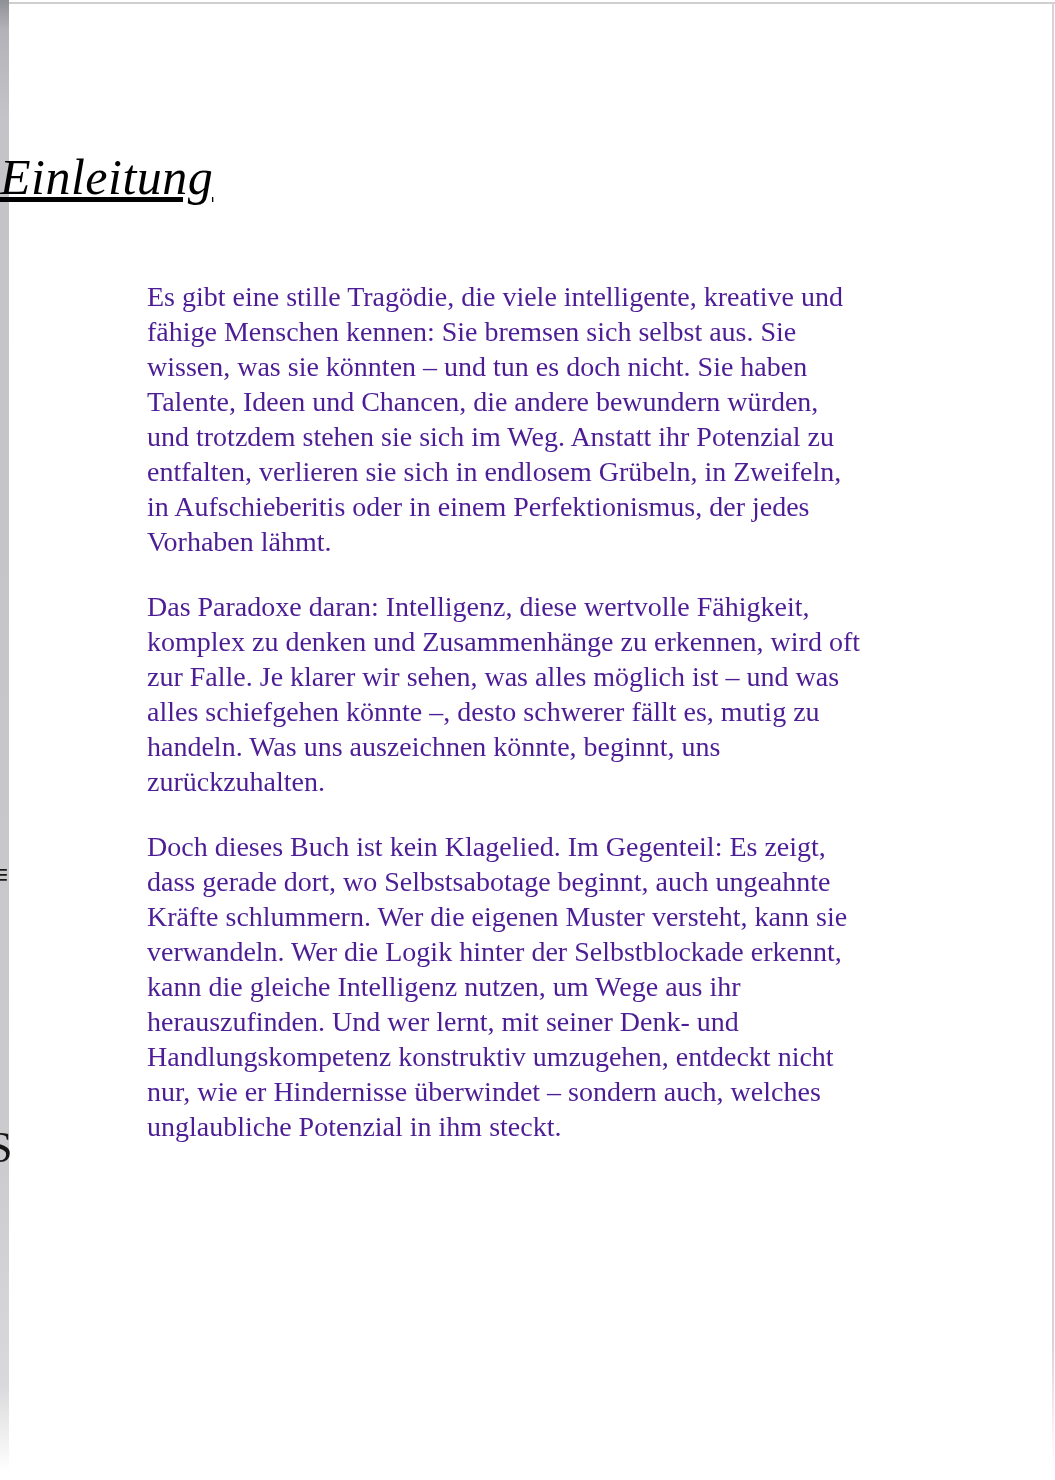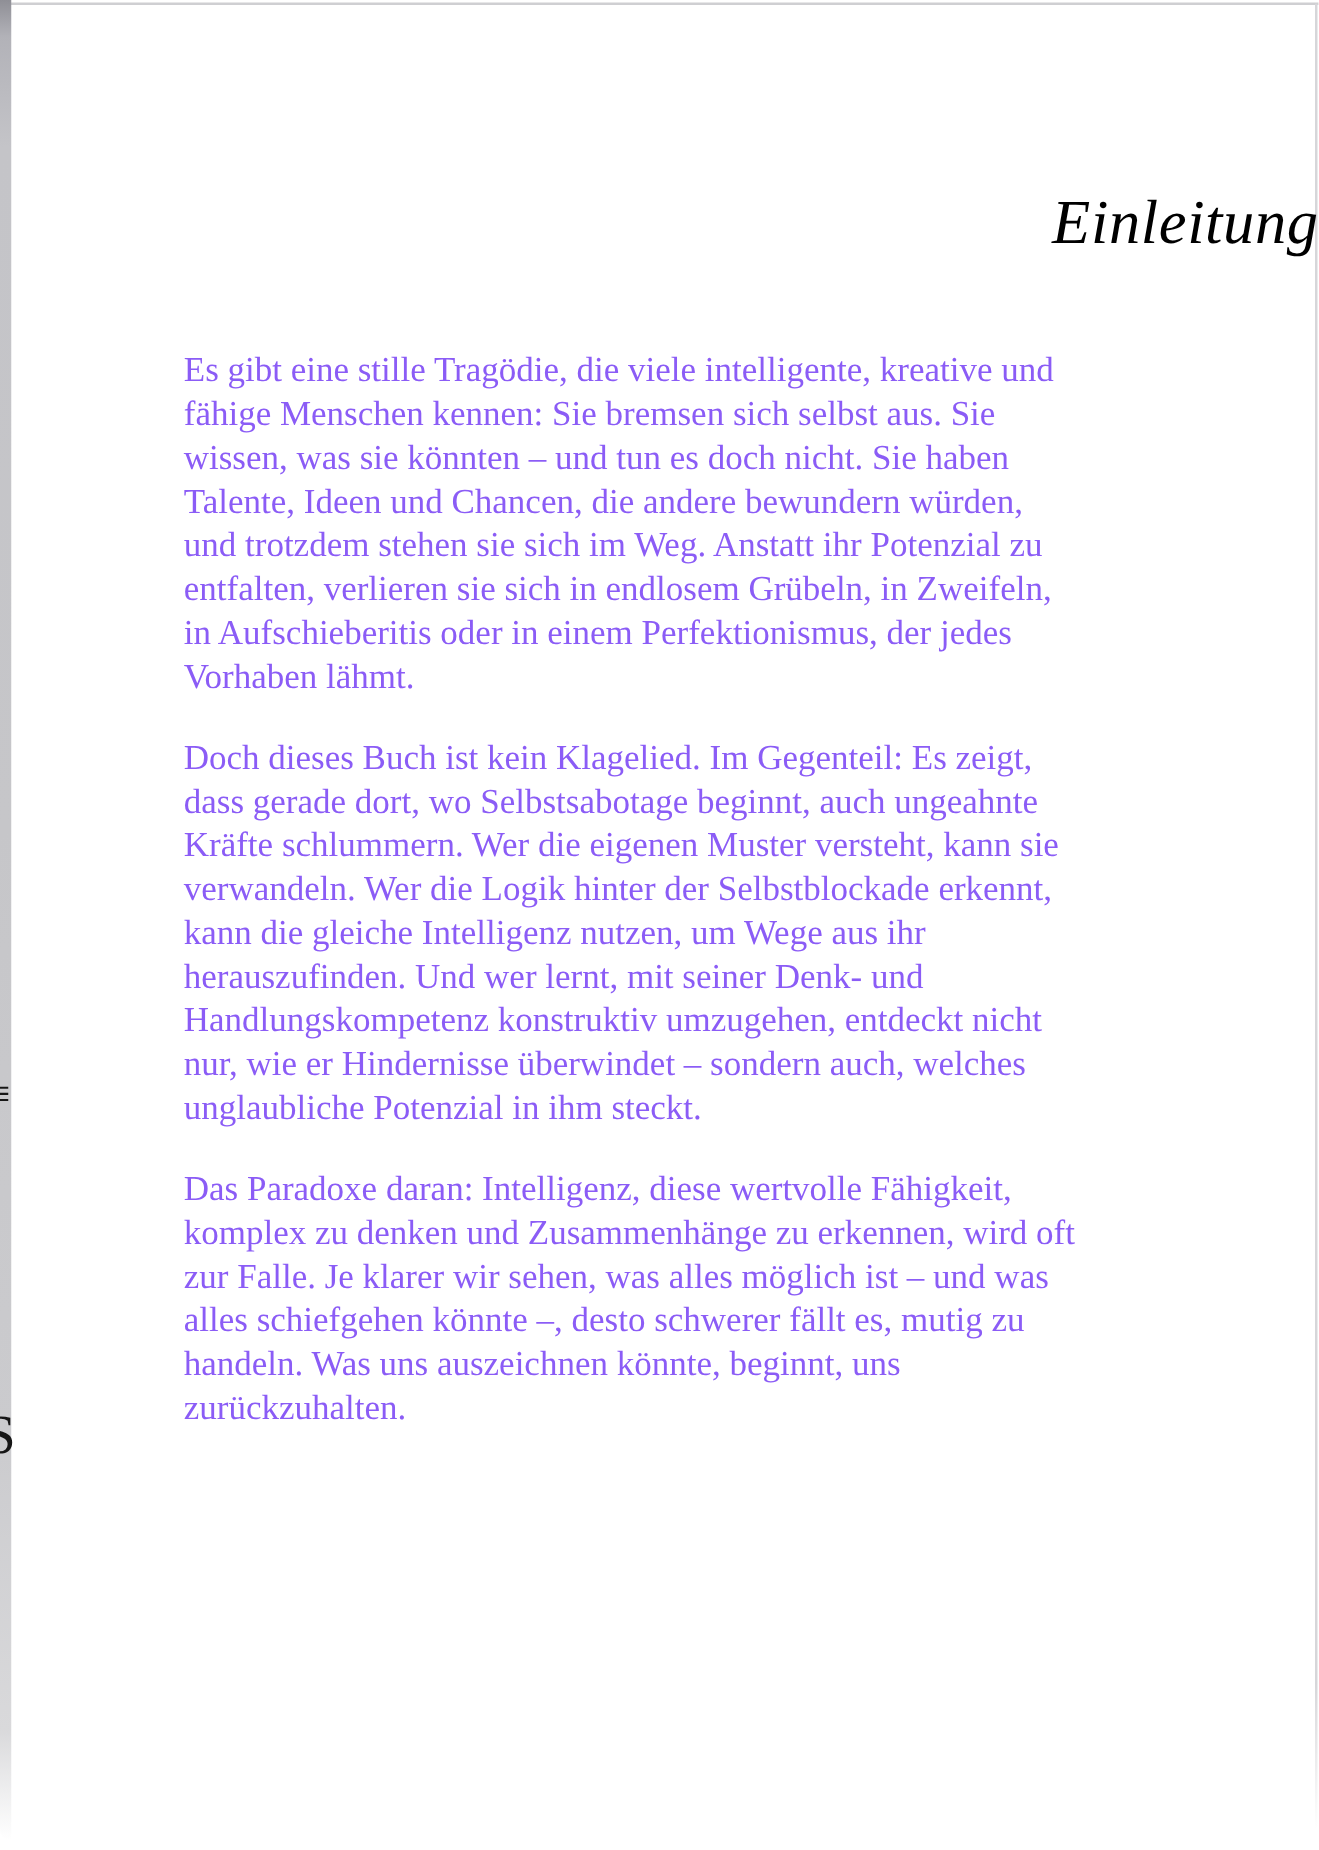--- a/index.html
+++ b/index.html
@@ -45,34 +45,35 @@
     line-height: 1;
     z-index: 3;
   }
   .artifact-1 { left: -14px; top: 855px; font-size: 40px; transform: scaleY(0.85); }
   .artifact-3 { left: -12px; top: 1126px; font-size: 44px; }
 
   .page-title {
     position: absolute;
     left: 0; top: 148px;
     width: 1055px;
-    text-align: right;
+    text-align: left;
     font-size: 50px;
     font-style: italic;
     font-weight: 400;
     color: #000000;
     letter-spacing: 0.5px;
+    text-decoration: underline;
   }
   .body-text {
     position: absolute;
     left: 147px; top: 279px;
     width: 885px;
     font-size: 28px;
     line-height: 35px;
-    color: #8b5cf6;
+    color: #4c1d95;
   }
   .paragraph {
     white-space: pre-line;
     margin-bottom: 30px;
   }
 </style>
 </head>
 <body>
 
 <div class="screen">
@@ -89,30 +90,30 @@
 
   <div class="body-text">
     <p class="paragraph">Es gibt eine stille Tragödie, die viele intelligente, kreative und
 fähige Menschen kennen: Sie bremsen sich selbst aus. Sie
 wissen, was sie könnten – und tun es doch nicht. Sie haben
 Talente, Ideen und Chancen, die andere bewundern würden,
 und trotzdem stehen sie sich im Weg. Anstatt ihr Potenzial zu
 entfalten, verlieren sie sich in endlosem Grübeln, in Zweifeln,
 in Aufschieberitis oder in einem Perfektionismus, der jedes
 Vorhaben lähmt.</p>
+    <p class="paragraph">Das Paradoxe daran: Intelligenz, diese wertvolle Fähigkeit,
+komplex zu denken und Zusammenhänge zu erkennen, wird oft
+zur Falle. Je klarer wir sehen, was alles möglich ist – und was
+alles schiefgehen könnte –, desto schwerer fällt es, mutig zu
+handeln. Was uns auszeichnen könnte, beginnt, uns
+zurückzuhalten.</p>
     <p class="paragraph">Doch dieses Buch ist kein Klagelied. Im Gegenteil: Es zeigt,
 dass gerade dort, wo Selbstsabotage beginnt, auch ungeahnte
 Kräfte schlummern. Wer die eigenen Muster versteht, kann sie
 verwandeln. Wer die Logik hinter der Selbstblockade erkennt,
 kann die gleiche Intelligenz nutzen, um Wege aus ihr
 herauszufinden. Und wer lernt, mit seiner Denk- und
 Handlungskompetenz konstruktiv umzugehen, entdeckt nicht
 nur, wie er Hindernisse überwindet – sondern auch, welches
 unglaubliche Potenzial in ihm steckt.</p>
-    <p class="paragraph">Das Paradoxe daran: Intelligenz, diese wertvolle Fähigkeit,
-komplex zu denken und Zusammenhänge zu erkennen, wird oft
-zur Falle. Je klarer wir sehen, was alles möglich ist – und was
-alles schiefgehen könnte –, desto schwerer fällt es, mutig zu
-handeln. Was uns auszeichnen könnte, beginnt, uns
-zurückzuhalten.</p>
   </div>
 
 </div>
 
 </body></html>

